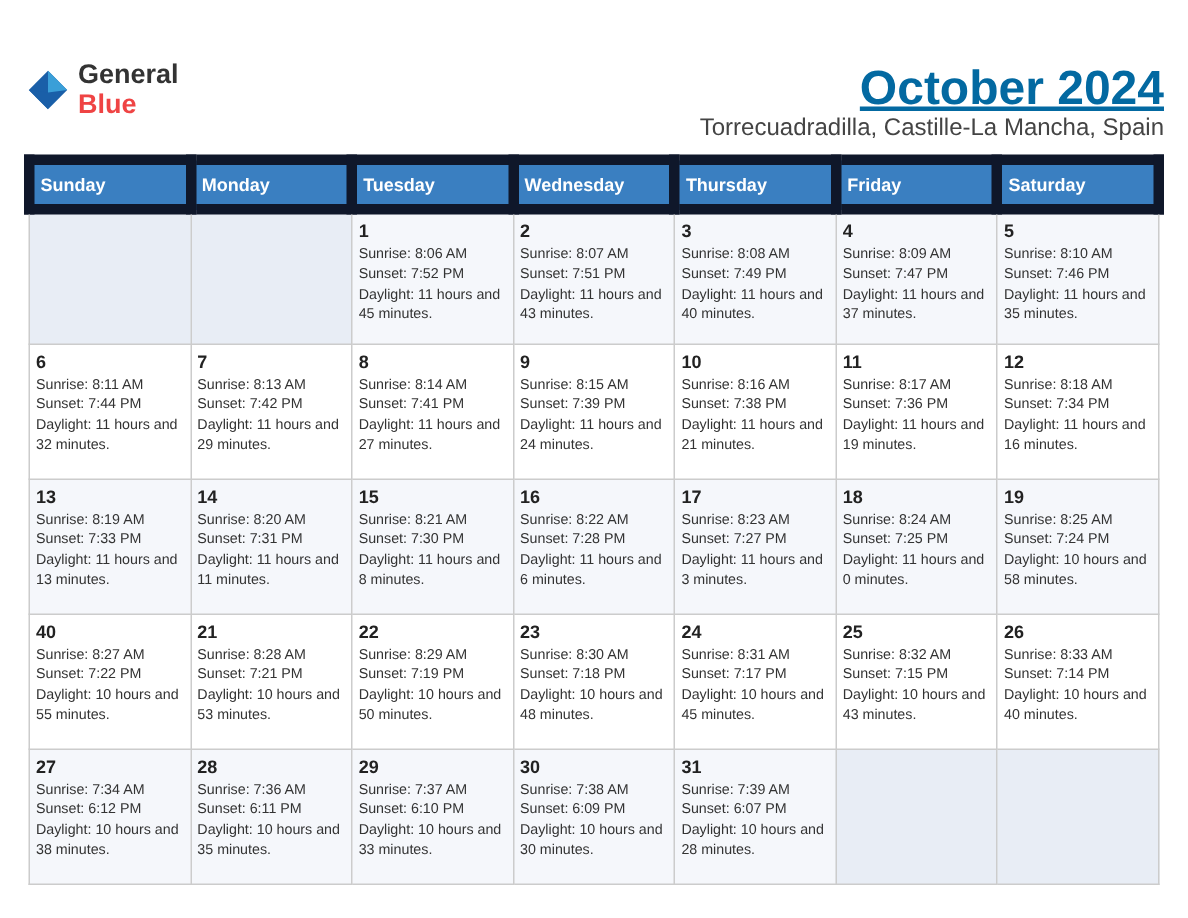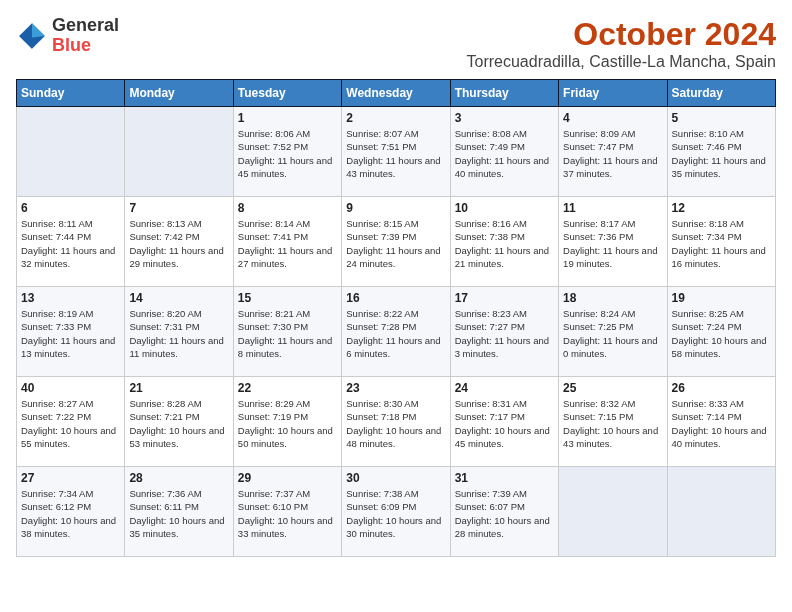--- a/index.html
+++ b/index.html
@@ -8,20 +8,21 @@
       background: #fff;
       width: 792px;
       min-height: 612px;
       padding: 16px;
     }
     .header {
       display: flex;
       justify-content: space-between;
       align-items: flex-start;
       margin-bottom: 8px;
+      margin-top: 24px;
     }
     .logo {
       display: flex;
       align-items: center;
       gap: 4px;
     }
     .logo-text {
       font-size: 18px;
       font-weight: bold;
       line-height: 1.1;
@@ -31,39 +32,40 @@
     .logo-icon {
       width: 32px;
       height: 32px;
     }
     .title-block {
       text-align: right;
     }
     .month-title {
       font-size: 32px;
       font-weight: bold;
-      color: #c2410c;
+      color: #0369a1;
+      text-decoration: underline;
     }
     .location {
       font-size: 16px;
       color: #444;
     }
     .calendar {
       width: 100%;
       border-collapse: collapse;
       table-layout: fixed;
     }
     .calendar th {
       background: #3a7fc1;
       color: #fff;
       font-size: 12px;
       font-weight: bold;
       padding: 6px 4px;
       text-align: left;
-      border: 1px solid #0f172a;
+      border: 7px solid #0f172a;
     }
     .calendar td {
       border: 1px solid #ccc;
       vertical-align: top;
       padding: 4px 4px;
       font-size: 10px;
       color: #333;
       height: 90px;
       background: #fff;
     }

